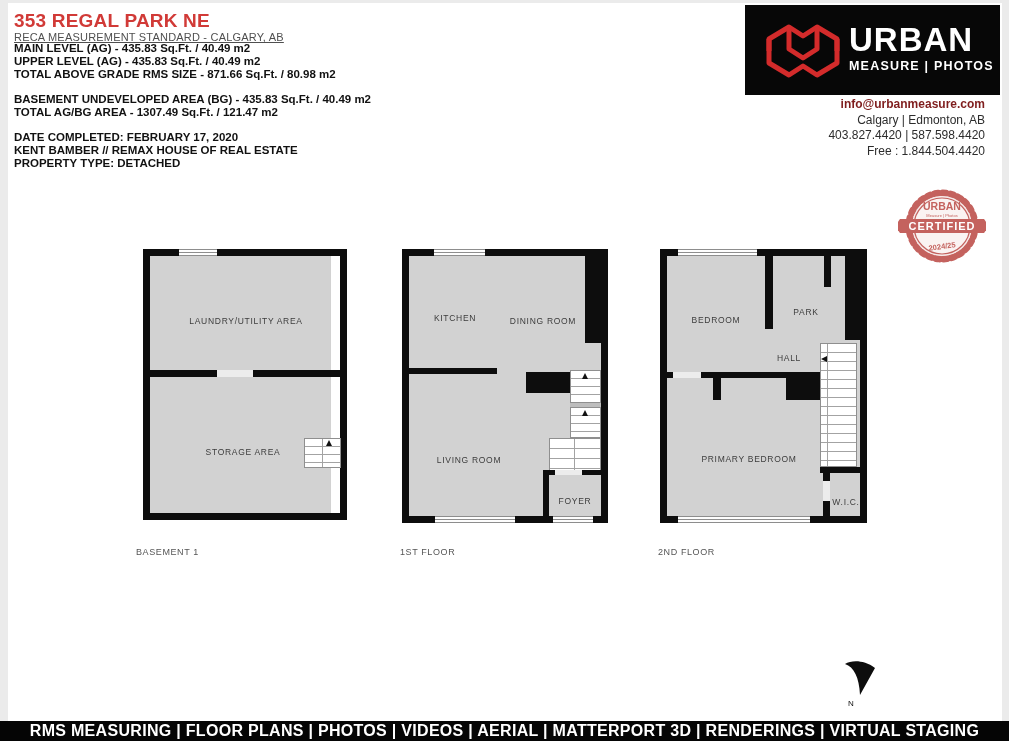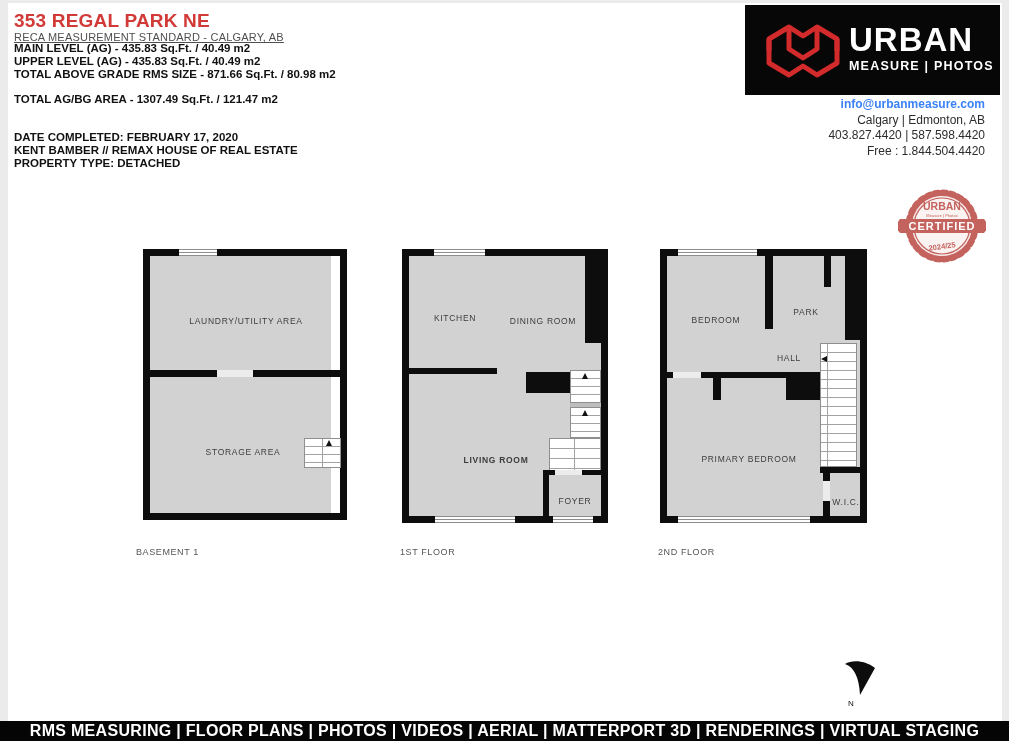--- a/index.html
+++ b/index.html
@@ -12,21 +12,21 @@
   .title{position:absolute;left:14px;top:10px;font-size:19px;font-weight:bold;color:#d13a37;letter-spacing:.2px;}
   .subtitle{position:absolute;left:14px;top:31px;font-size:11px;color:#4f4f4f;letter-spacing:.2px;text-decoration:underline;}
   .specs{position:absolute;left:14px;font-size:11.5px;font-weight:bold;color:#111;}
   .specs div{line-height:13.2px;}
   
   .logo-box{position:absolute;left:745px;top:5px;width:255px;height:90px;background:#070707;}
   .logo-text{position:absolute;left:104px;top:18px;color:#fff;}
   .logo-name{font-size:33px;font-weight:bold;letter-spacing:1px;line-height:34px;}
   .logo-tag{font-size:12.5px;font-weight:bold;letter-spacing:1.2px;margin-top:2px;}
   .contact{position:absolute;right:24px;top:97px;text-align:right;font-size:12px;color:#2c2c2c;line-height:15.5px;}
-  .contact .em{font-weight:bold;color:#3b82f6;}
+  .contact .em{font-weight:bold;color:#7f1d1d;}
   
   .badge{position:absolute;left:898px;top:188px;width:88px;height:80px;}
   
   .plan{position:absolute;background:#d2d2d2;}
   .wall{position:absolute;background:#0d0d0d;}
   .gap{position:absolute;background:#ececec;}
   .window{position:absolute;height:7px;background:linear-gradient(to bottom,#8d8d8d 0 1px,#fdfdfd 1px 3px,#8d8d8d 3px 4px,#fdfdfd 4px 6px,#8d8d8d 6px 7px);}
   .stairs{position:absolute;background:#fff;border:1px solid #8f8f8f;box-sizing:border-box;
           background-image:repeating-linear-gradient(to bottom,rgba(0,0,0,0) 0 7px,#a3a3a3 7px 8px);}
   .vline{position:absolute;width:1px;background:#a3a3a3;}
@@ -51,20 +51,21 @@
 
 <div class="title">353 REGAL PARK NE</div>
 <div class="subtitle">RECA MEASUREMENT STANDARD - CALGARY, AB</div>
 
 <div class="specs" style="top:42px;">
   <div>MAIN LEVEL (AG) - 435.83 Sq.Ft. / 40.49 m2</div>
   <div>UPPER LEVEL (AG) - 435.83 Sq.Ft. / 40.49 m2</div>
   <div>TOTAL ABOVE GRADE RMS SIZE - 871.66 Sq.Ft. / 80.98 m2</div>
 </div>
 <div class="specs" style="top:93px;">
+  <div>BASEMENT UNDEVELOPED AREA (BG) - 435.83 Sq.Ft. / 40.49 m2</div>
   <div>TOTAL AG/BG AREA - 1307.49 Sq.Ft. / 121.47 m2</div>
 </div>
 <div class="specs" style="top:131px;">
   <div>DATE COMPLETED: FEBRUARY 17, 2020</div>
   <div>KENT BAMBER // REMAX HOUSE OF REAL ESTATE</div>
   <div>PROPERTY TYPE: DETACHED</div>
 </div>
 
 <div class="logo-box">
   <svg width="100" height="86" viewBox="0 0 100 86" style="position:absolute;left:8px;top:2px;">
@@ -142,21 +143,21 @@
   <div class="arr-up" style="left:180px;top:161px;"></div>
   <div class="stairs" style="left:147px;top:189px;width:52px;height:33px;background-image:repeating-linear-gradient(to bottom,rgba(0,0,0,0) 0 9px,#a3a3a3 9px 10px);"></div>
   <div class="vline" style="left:172px;top:190px;height:31px;"></div>
 
   <div class="wall" style="left:141px;top:221px;width:65px;height:5px;"></div>
   <div class="gap" style="left:153px;top:221px;width:27px;height:5px;"></div>
   <div class="wall" style="left:141px;top:221px;width:6px;height:46px;"></div>
   <div class="window" style="left:151px;top:267px;width:40px;"></div>
   <div class="room-label" style="left:53px;top:69px;">KITCHEN</div>
   <div class="room-label" style="left:141px;top:72px;">DINING ROOM</div>
-  <div class="room-label" style="left:94px;top:211px;font-weight:bold;">LIVING ROOM</div>
+  <div class="room-label" style="left:67px;top:211px;">LIVING ROOM</div>
   <div class="room-label" style="left:173px;top:252px;">FOYER</div>
 </div>
 
 <div class="plan" style="left:660px;top:249px;width:207px;height:274px;">
   <div class="wall" style="left:0;top:0;width:207px;height:7px;"></div>
   <div class="wall" style="left:0;top:267px;width:207px;height:7px;"></div>
   <div class="wall" style="left:0;top:0;width:7px;height:274px;"></div>
   <div class="wall" style="left:200px;top:0;width:7px;height:274px;"></div>
   <div class="window" style="left:18px;top:0;width:79px;"></div>
   <div class="window" style="left:18px;top:267px;width:132px;"></div>

